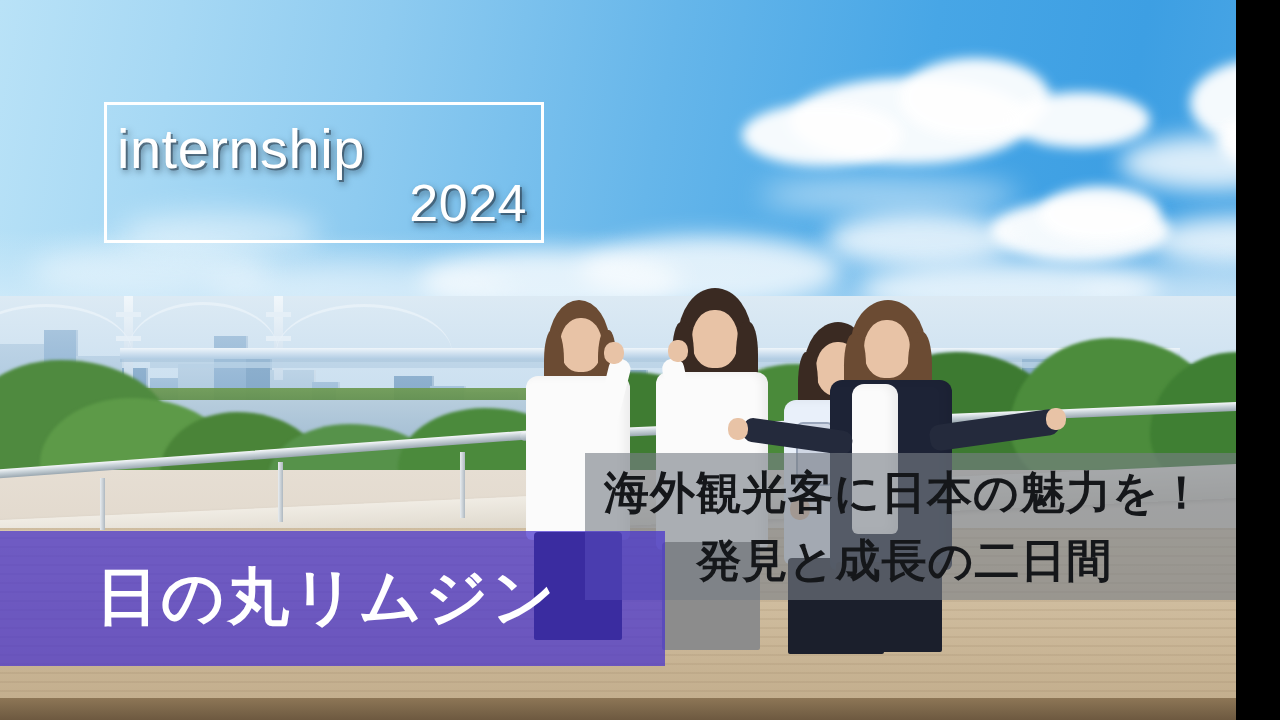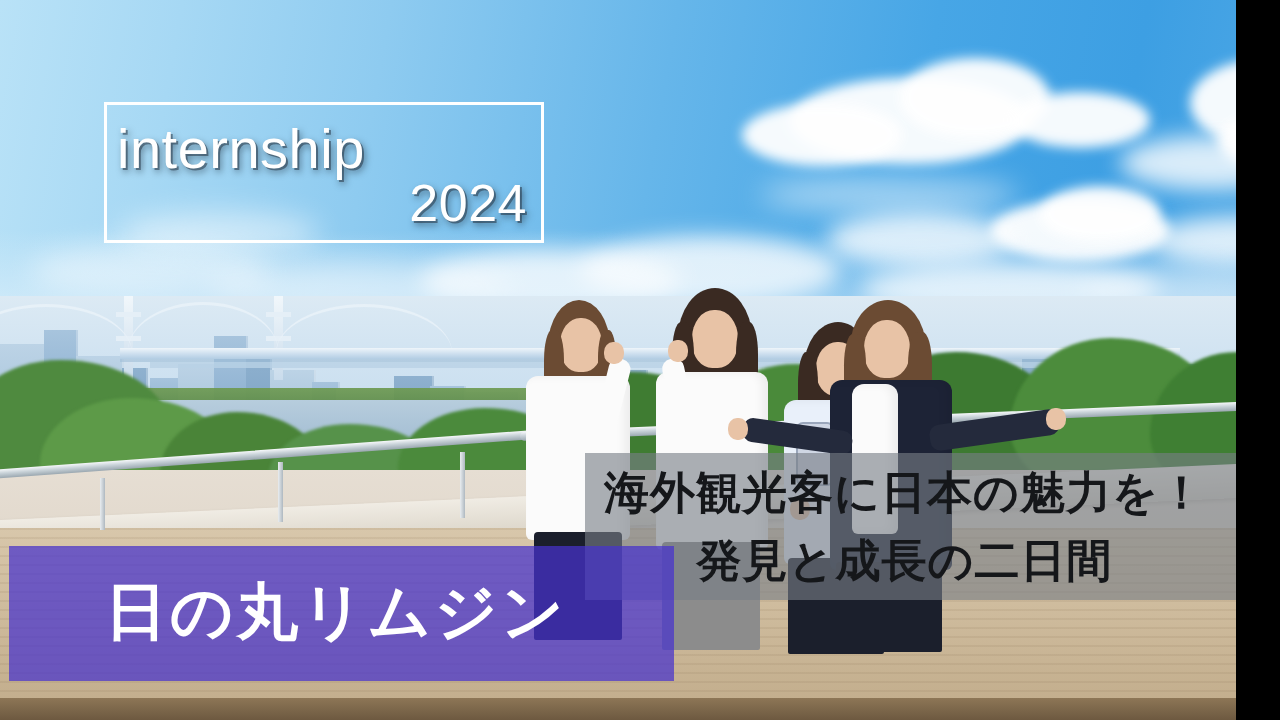--- a/index.html
+++ b/index.html
@@ -249,24 +249,23 @@
     font-size: 45px;
     font-weight: 700;
     line-height: 1.52;
     letter-spacing: 1px;
     font-family: "DejaVu Sans", "Liberation Sans", sans-serif;
     white-space: nowrap;
   }
 
   .purple-band {
     position: absolute;
-    left: 0; top: 546px;
+    left: 0; top: 531px;
     width: 665px; height: 135px;
     background: rgba(70,50,205,.72);
-    margin-left: 9px;
   }
   .purple-band-text {
     position: absolute;
     left: 96px; top: 24px;
     color: #ffffff;
     font-size: 62px;
     font-weight: 700;
     line-height: 1.35;
     letter-spacing: 3px;
     font-family: "DejaVu Sans", "Liberation Sans", sans-serif;

